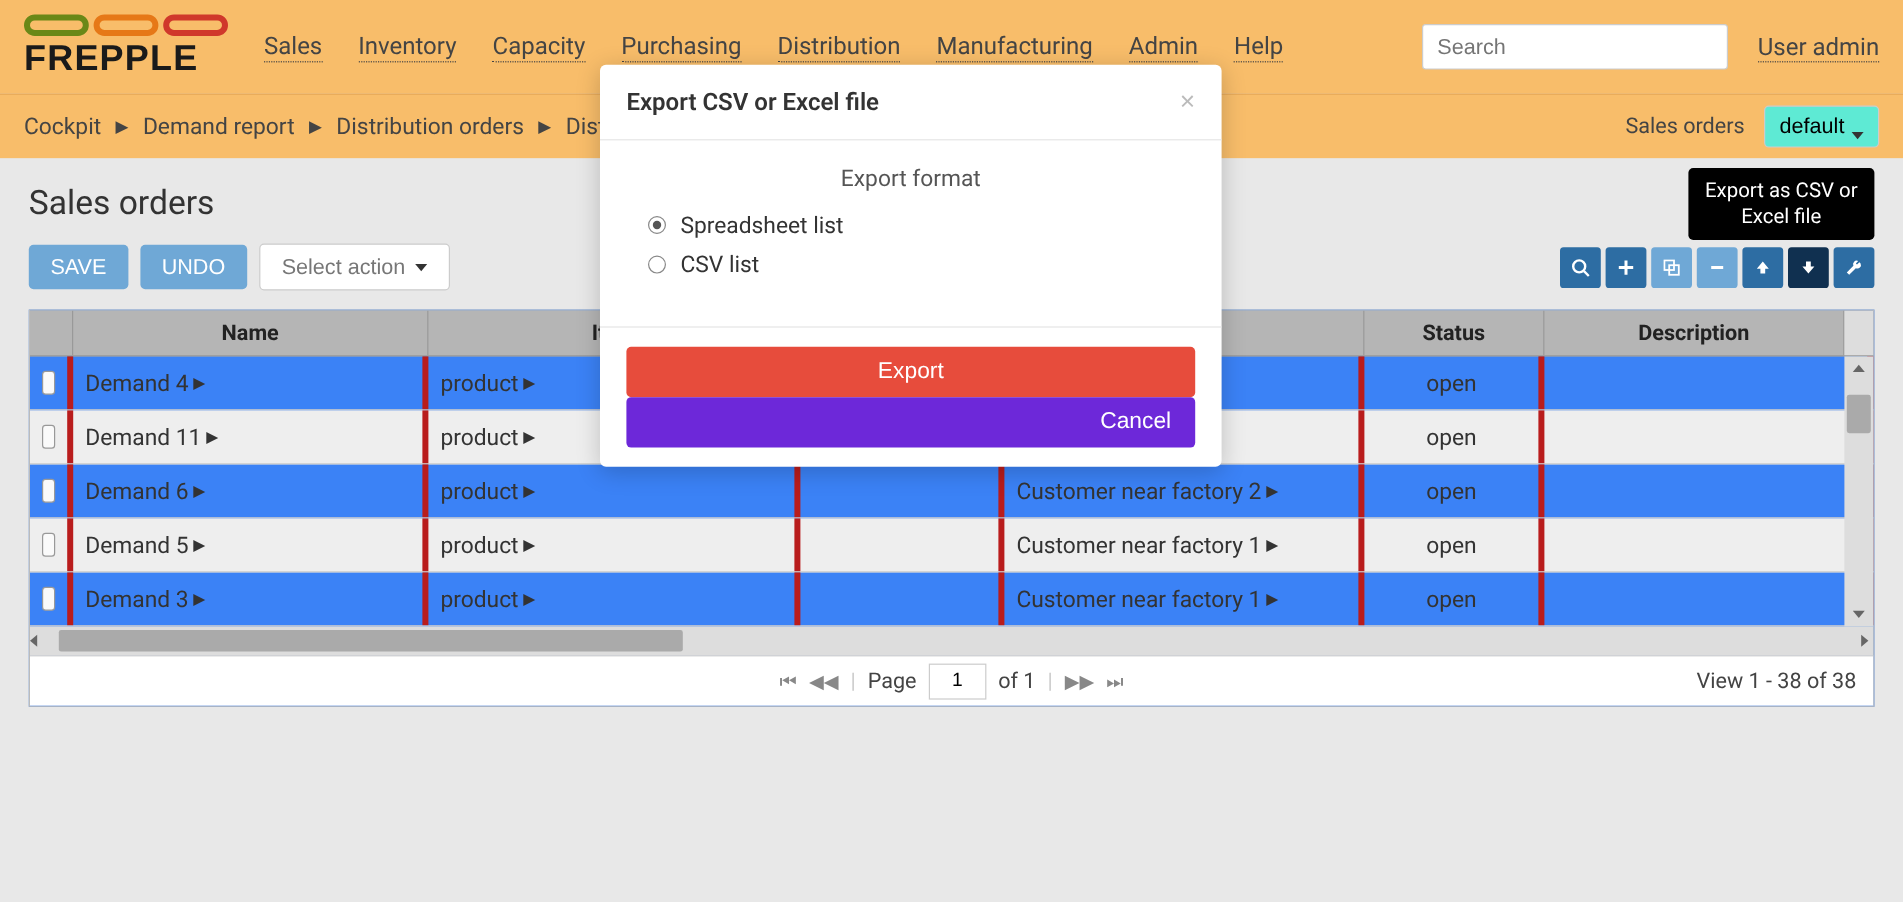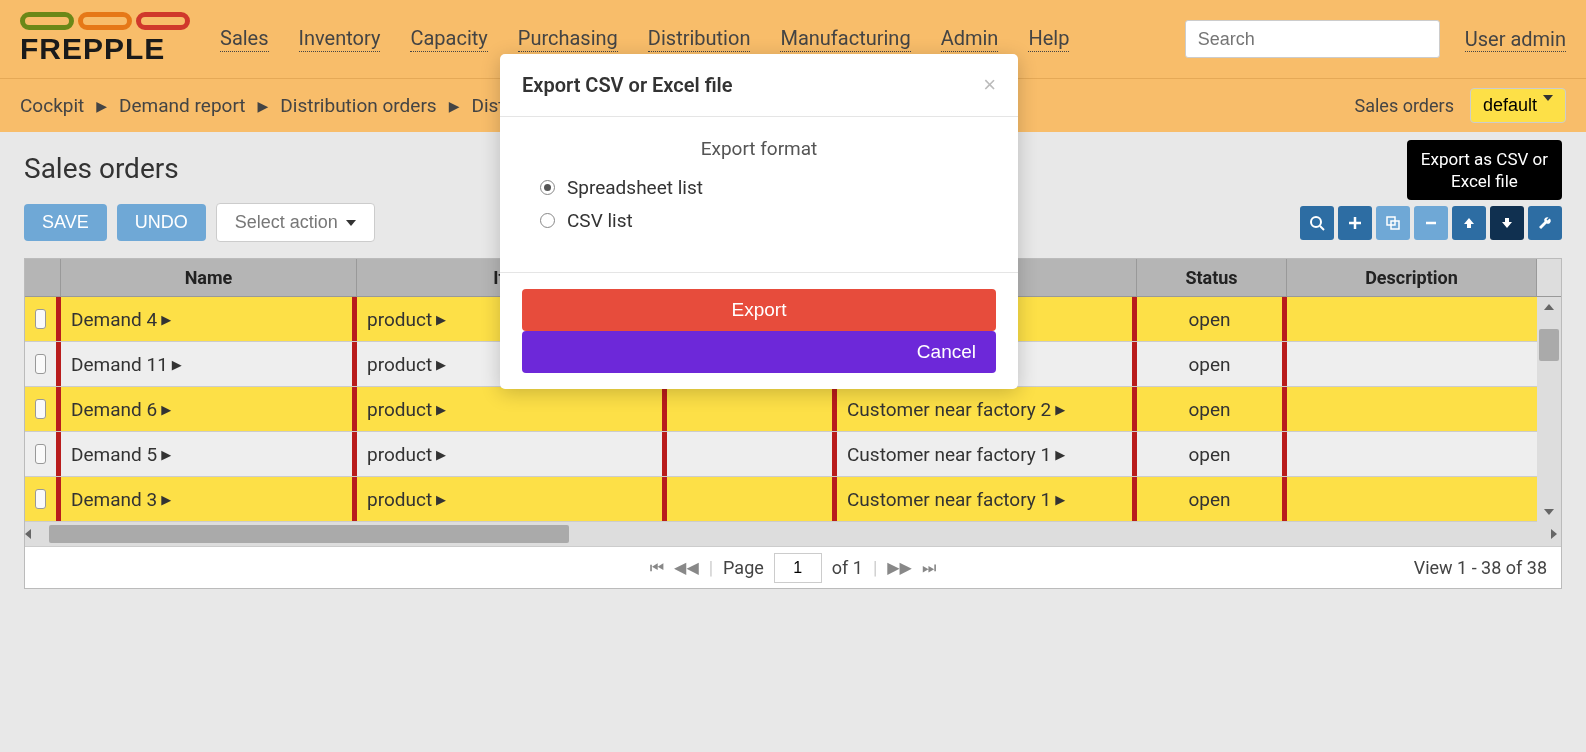--- a/index.html
+++ b/index.html
@@ -18,41 +18,41 @@
 .nav-item { color: #444; font-size: 20px; text-decoration: none; border-bottom: 1px dotted #444; padding-bottom: 1px; cursor: pointer; }
 .search-box { width: 255px; height: 38px; border: 1px solid #ccc; border-radius: 3px; padding: 0 12px; font-size: 18px; background: #fff; margin-right: 25px; }
 .user-link { color: #444; font-size: 20px; text-decoration: none; border-bottom: 1px dotted #444; }
 
 
 .breadcrumb-bar { background: #f8bd6a; border-top: 1px solid #e5a957; height: 54px; display: flex; align-items: center; padding: 0 20px; justify-content: space-between; }
 .breadcrumbs { display: flex; align-items: center; gap: 12px; font-size: 19px; color: #444; }
 .breadcrumb-item { color: #444; }
 .breadcrumb-sep { font-size: 14px; color: #444; }
 .breadcrumb-last { color: #444; font-weight: 400; }
-.default-btn { background: #fde047; border: 1px solid #ccc; border-radius: 4px; padding: 6px 12px; font-size: 18px; display: flex; align-items: flex-start; gap: 6px; cursor: pointer; }
+.default-btn { background: #5eead4; border: 1px solid #ccc; border-radius: 4px; padding: 6px 12px; font-size: 18px; display: flex; align-items: flex-end; gap: 6px; cursor: pointer; }
 .caret-down { width: 0; height: 0; border-left: 5px solid transparent; border-right: 5px solid transparent; border-top: 6px solid #333; display: inline-block; }
 
 
 .content { padding: 20px 24px; background: #e8e8e8; position: relative; }
 .page-header { display: flex; justify-content: space-between; align-items: flex-start; margin-bottom: 18px; }
 .page-title { font-size: 28px; font-weight: 400; color: #333; }
 .tooltip-box { position: absolute; right: 24px; top: 140px; background: #000; color: #fff; padding: 8px 14px; border-radius: 4px; font-size: 17px; text-align: center; line-height: 1.3; z-index: 5; }
 
 .toolbar-row { display: flex; justify-content: space-between; align-items: center; margin-bottom: 16px; }
 .toolbar-left { display: flex; gap: 10px; align-items: center; }
 .btn { border: none; border-radius: 4px; padding: 8px 18px; font-size: 18px; cursor: pointer; font-weight: 500; }
 .btn-blue { background: #6fa8d6; color: #fff; }
 .btn-outline { background: #fff; border: 1px solid #ccc; color: #777; display: flex; align-items: center; gap: 8px; }
 .toolbar-right { display: flex; gap: 4px; }
 .icon-btn { width: 34px; height: 34px; background: #2d6da3; color: #fff; border: none; border-radius: 3px; display: flex; align-items: center; justify-content: center; cursor: pointer; font-size: 16px; font-weight: bold; }
 .icon-btn.light { background: #6fa8d6; }
 .icon-btn.active { background: #103050; }
 
 
-.grid { border: 1px solid #bbb; background: #fde047; }
+.grid { border: 1px solid #bbb; background: #3b82f6; }
 .grid-header { display: flex; background: #b5b5b5; border-bottom: 1px solid #999; }
 .grid-header-cell { padding: 8px 10px; font-weight: 700; font-size: 18px; color: #222; border-right: 1px solid #999; text-align: center; }
 .col-check { width: 36px; flex-shrink: 0; }
 .col-name { width: 296px; }
 .col-item { width: 310px; }
 .col-loc { width: 170px; }
 .col-cust { width: 300px; }
 .col-status { width: 150px; }
 .col-desc { flex: 1; }
 .col-scroll { width: 24px; background: #ddd; }

